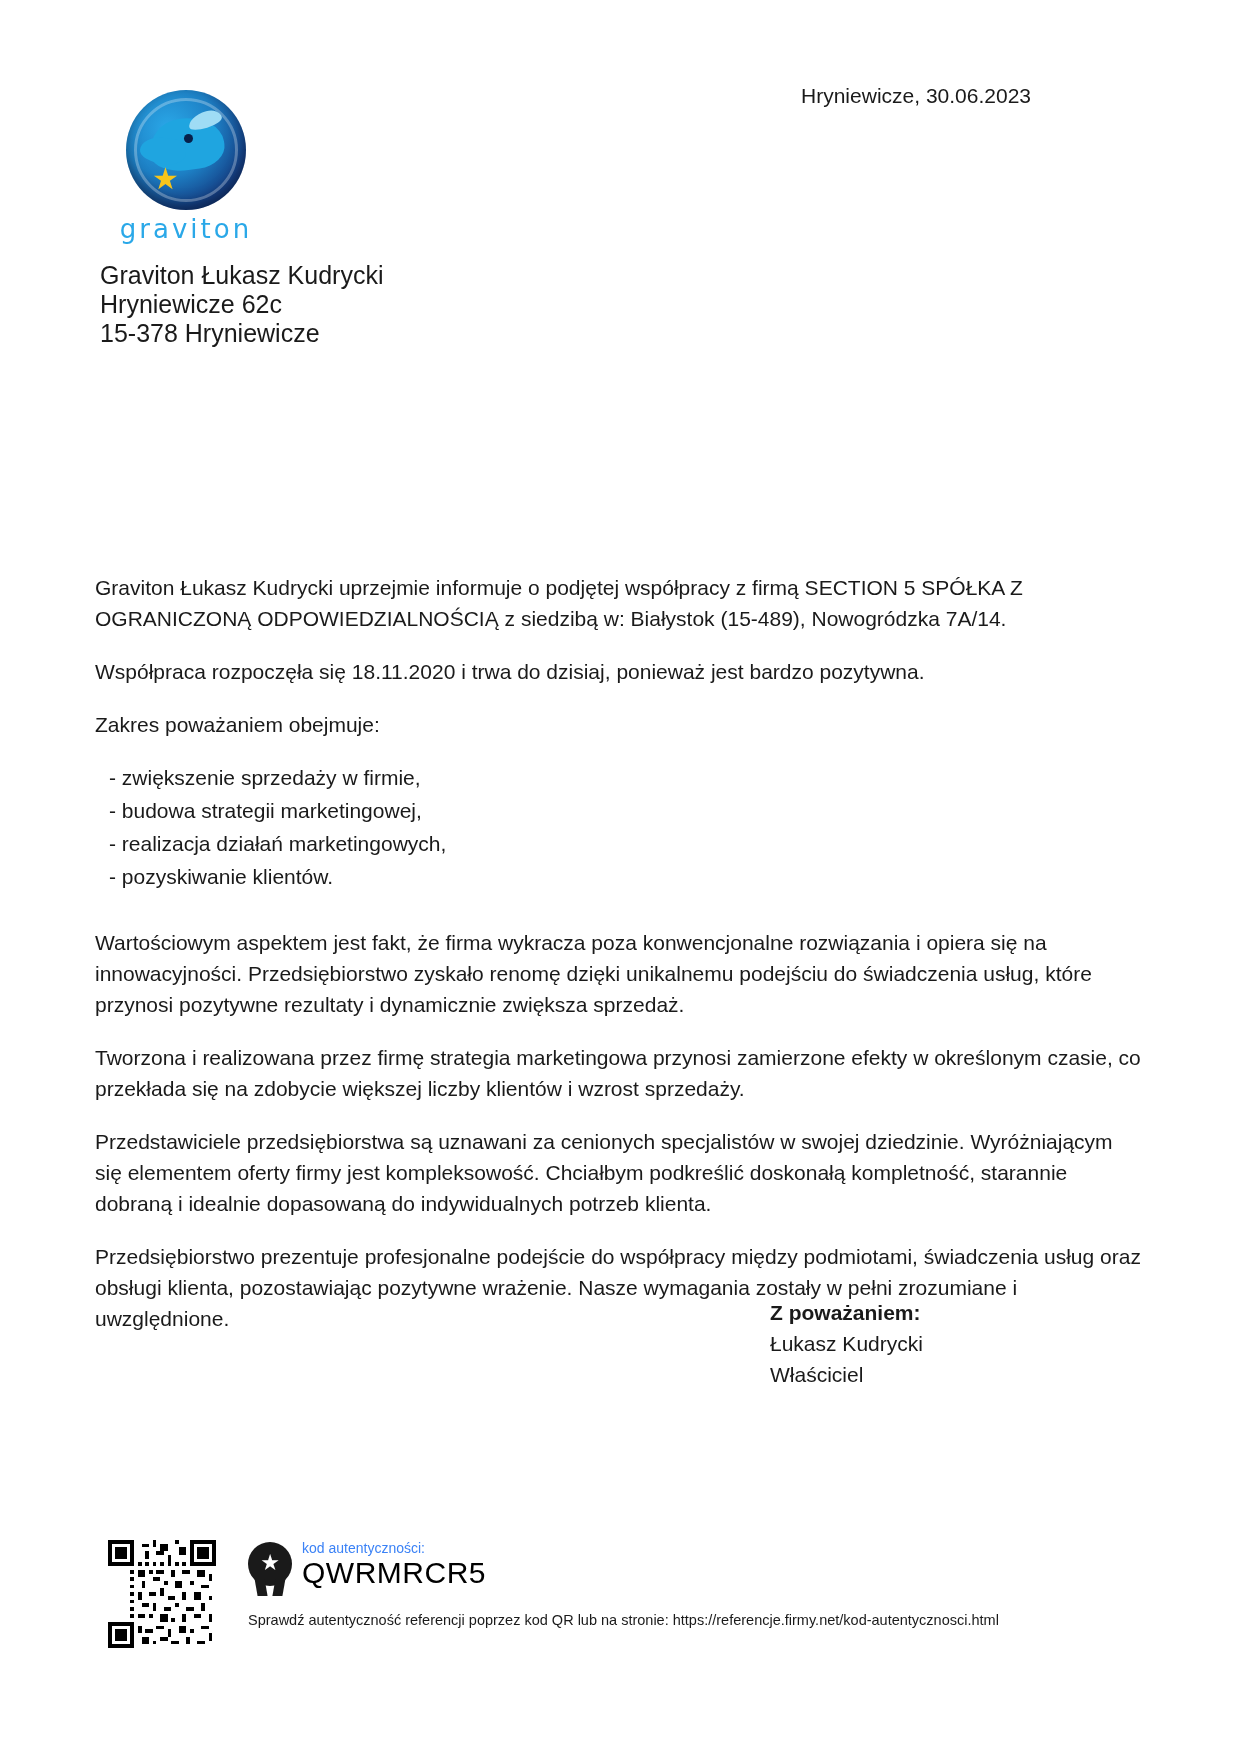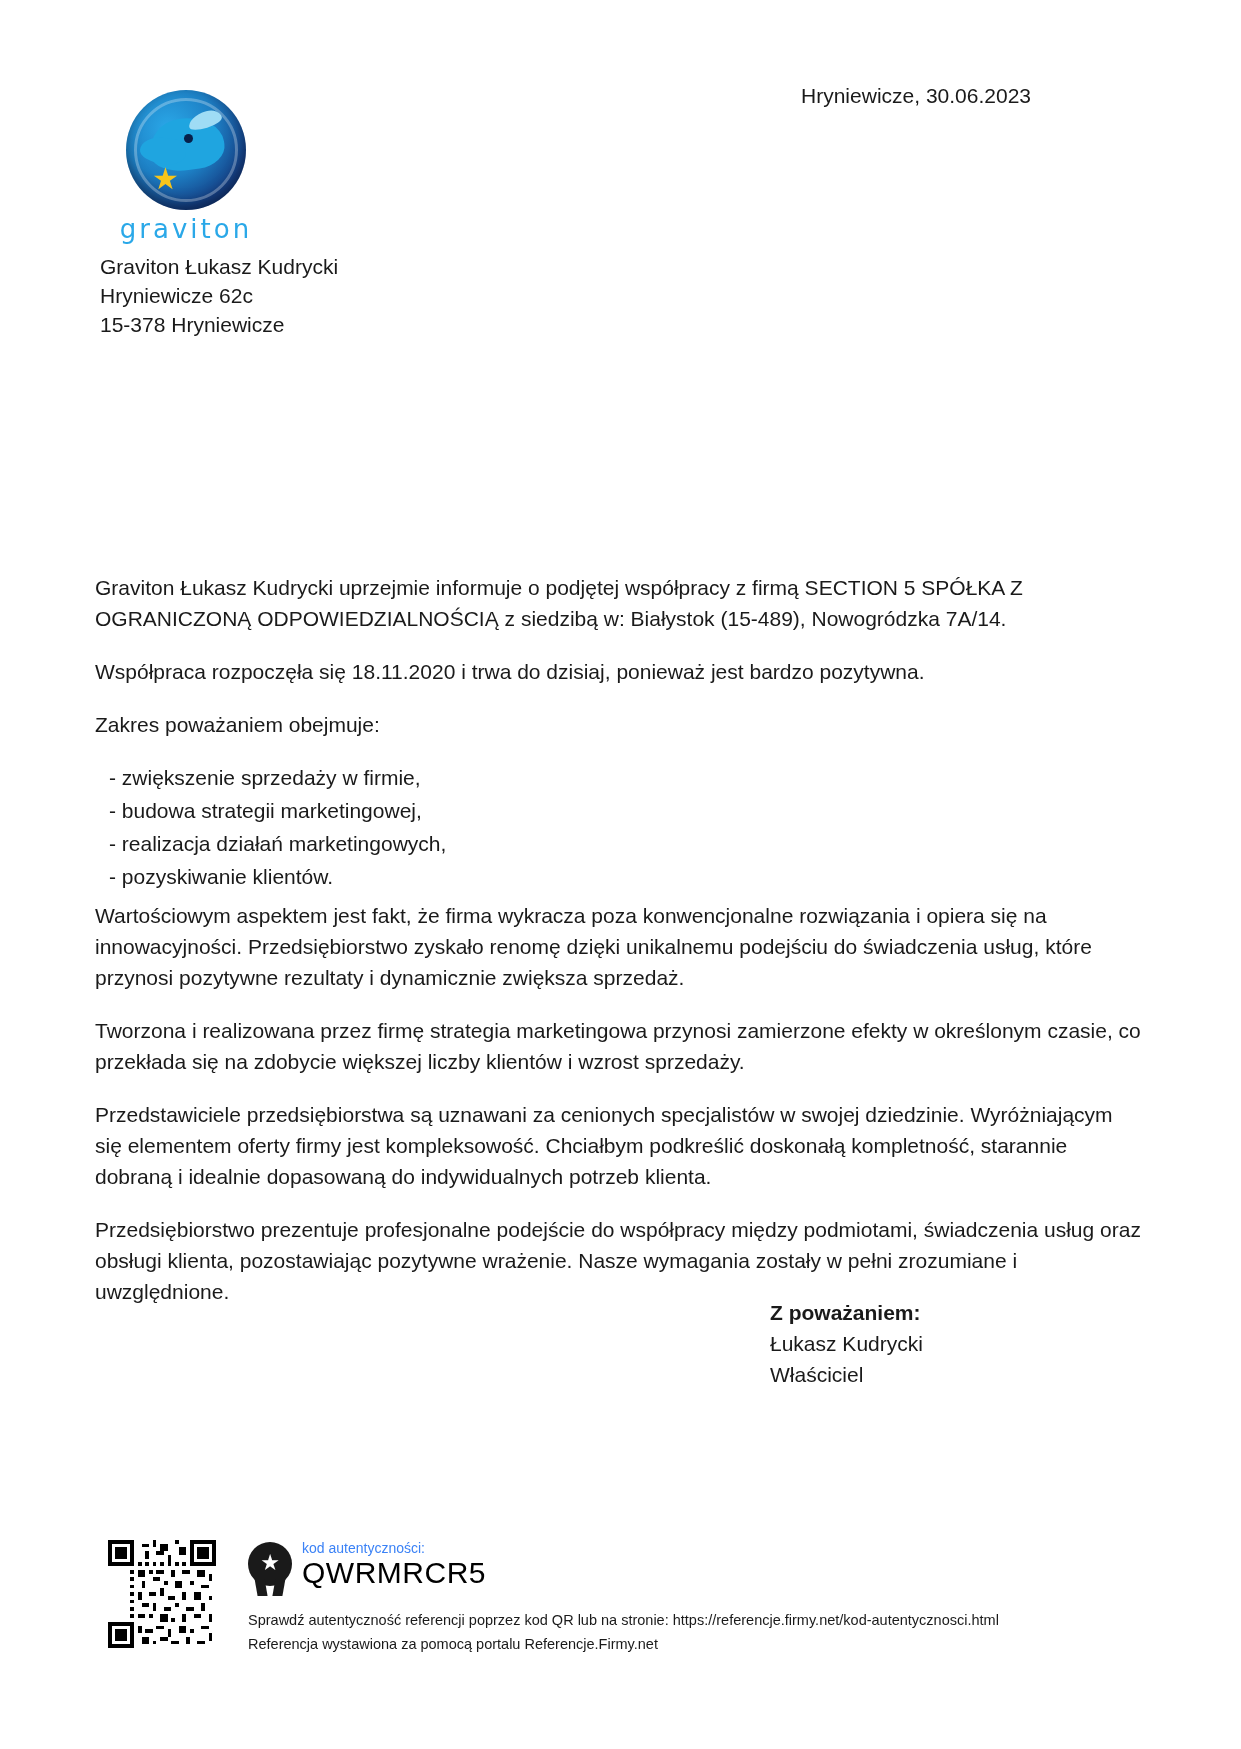--- a/index.html
+++ b/index.html
@@ -124,23 +124,23 @@
     text-align: center;
     font-size: 26px;
     letter-spacing: 3px;
     color: #2aa8e8;
     font-family: "DejaVu Sans", sans-serif;
   }
 
   
   .sender {
     position: absolute;
-    top: 252px;
+    top: 261px;
     left: 100px;
-    font-size: 21px;
+    font-size: 25px;
     line-height: 29px;
     color: #1a1a1a;
   }
 
   
   .doc-title {
     position: absolute;
     top: 423px;
     left: 0;
     width: 1241px;
@@ -158,21 +158,21 @@
     left: 95px;
     width: 1050px;
     font-size: 21px;
     line-height: 31px;
     color: #1a1a1a;
   }
   .body-wrap p {
     margin: 0 0 22px 0;
   }
   .bullets {
-    margin: 0 0 8px 0;
+    margin: 0 0 35px 0;
     padding: 0;
     list-style: none;
   }
   .bullets li {
     margin: 0 0 2px 0;
     padding-left: 14px;
   }
 
   
   .signature {
@@ -418,19 +418,18 @@
           <div class="seal-ribbon-l"></div>
           <div class="seal-ribbon-r"></div>
         </div>
         <div>
           <div class="code-label">kod autentyczności:</div>
           <div class="code-value">QWRMRCR5</div>
         </div>
       </div>
       <div class="footer-note">
         <div>Sprawdź autentyczność referencji poprzez kod QR lub na stronie: https://referencje.firmy.net/kod-autentycznosci.html</div>
-        <div>Referencja wystawiona za pomocą portalu Referencje.Firmy.net</div>
       </div>
     </div>
 
   </div>
 
 </div>
 
 </body></html>

